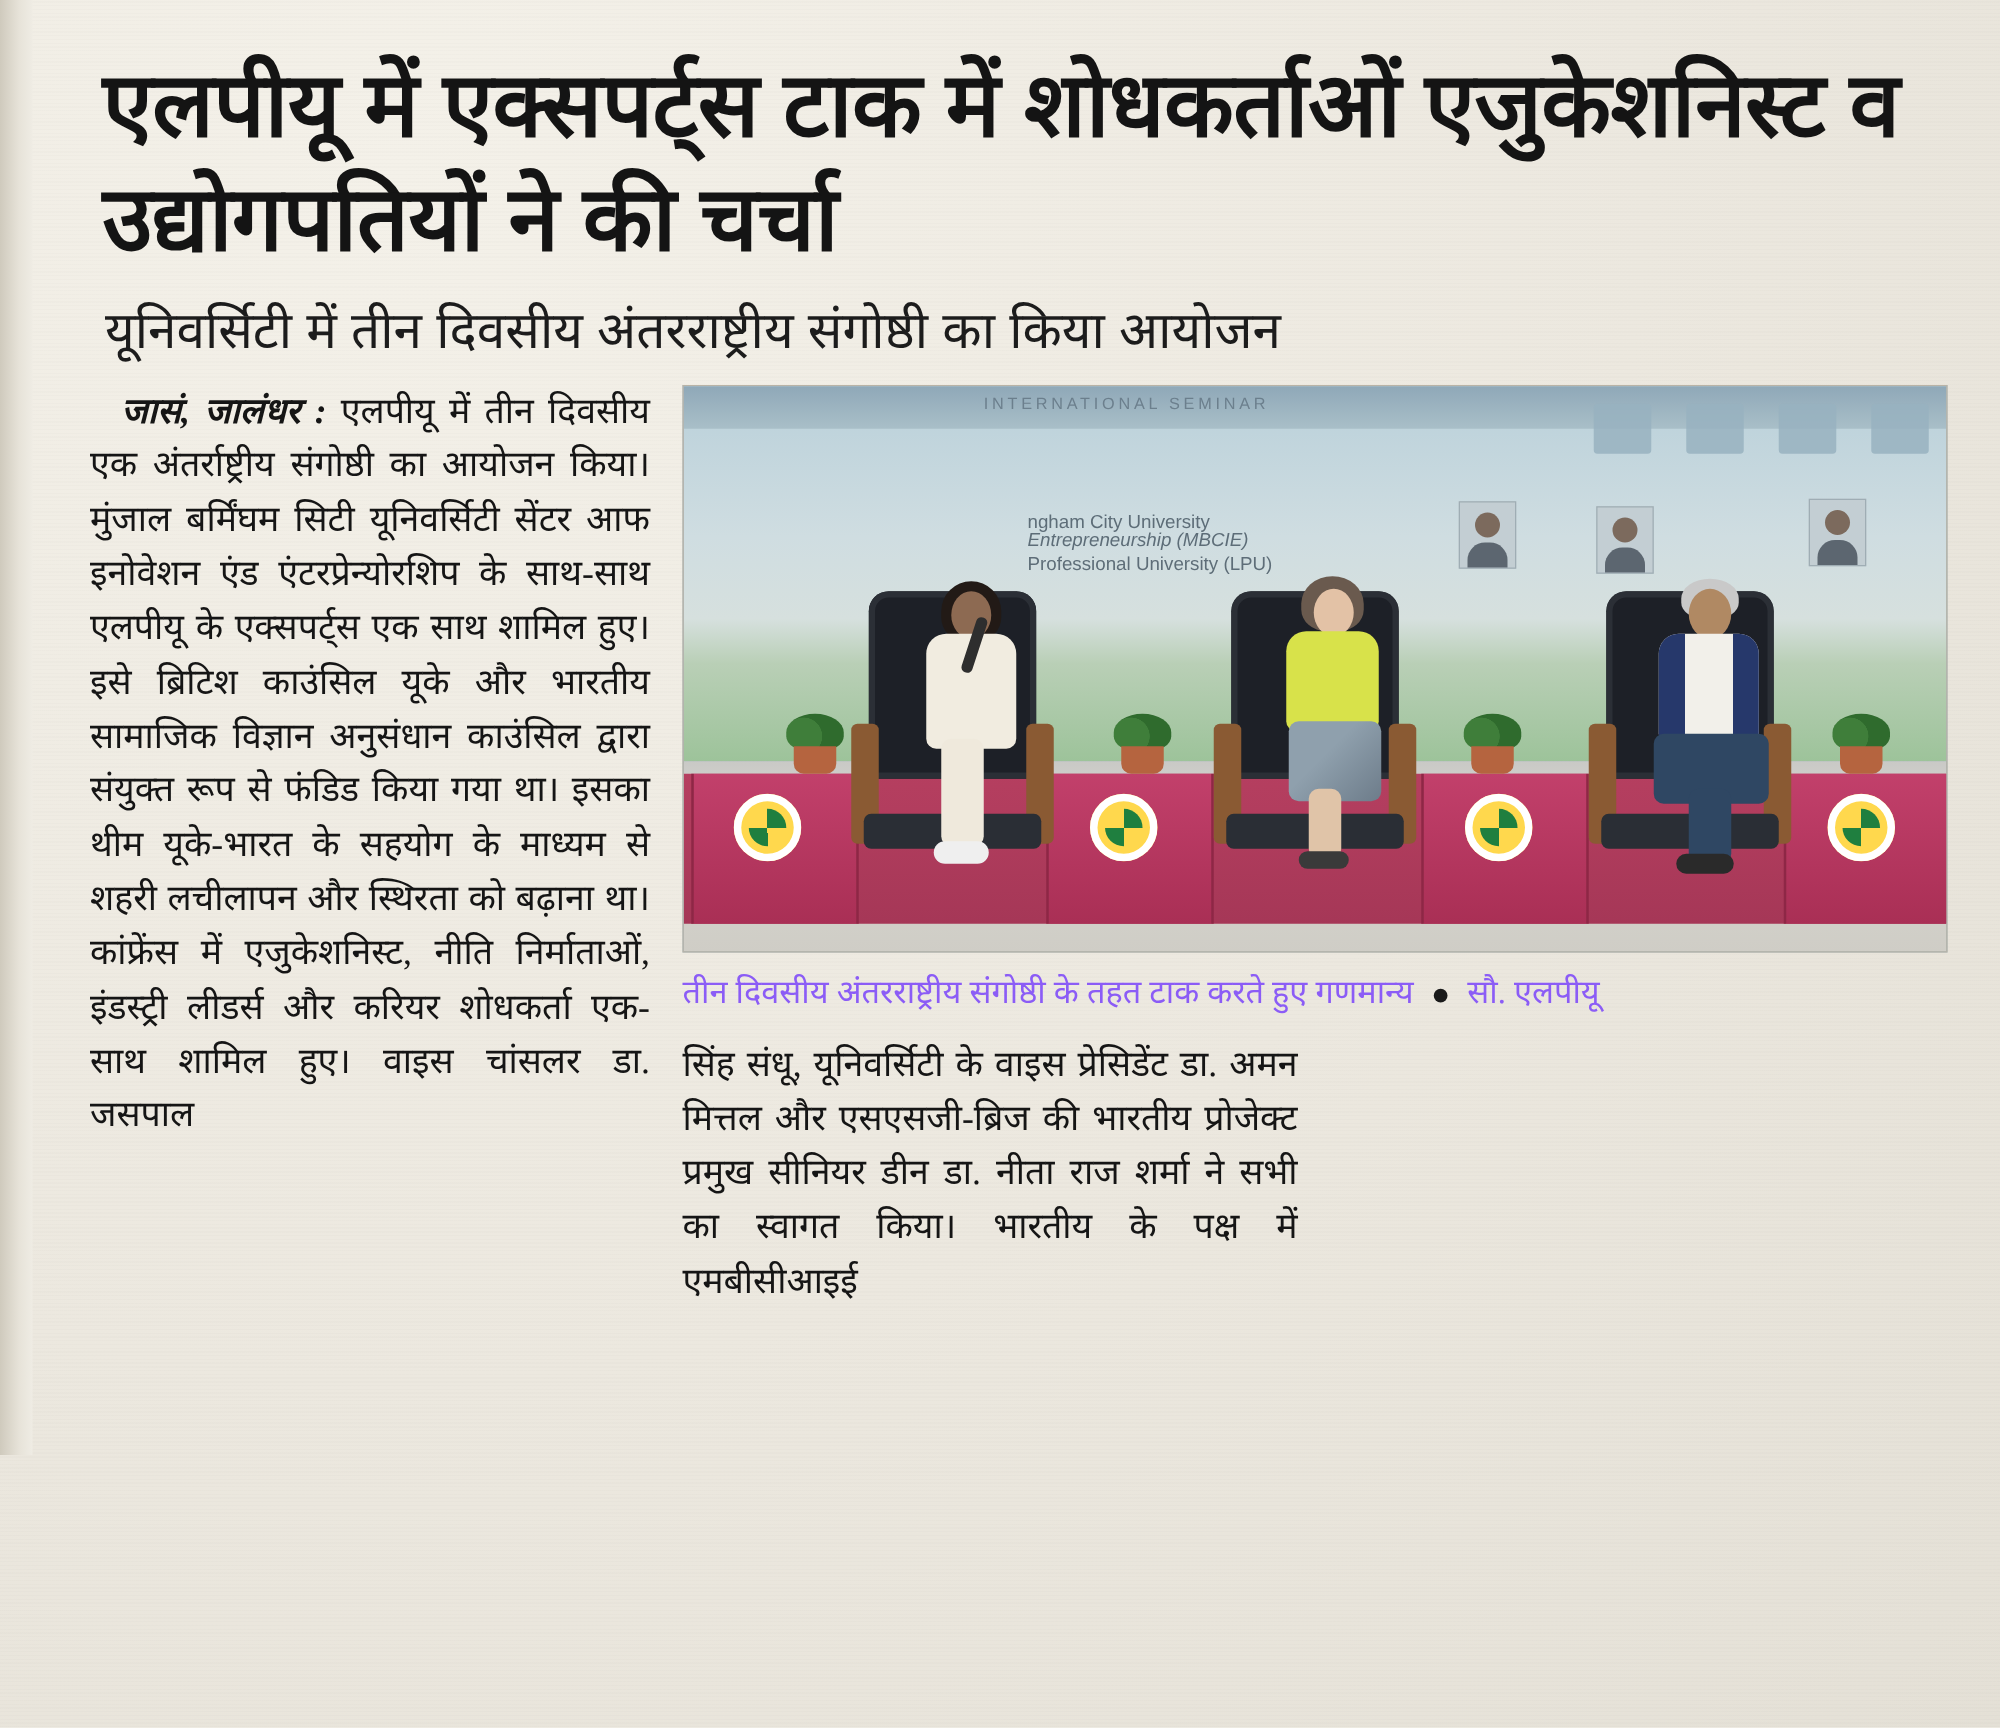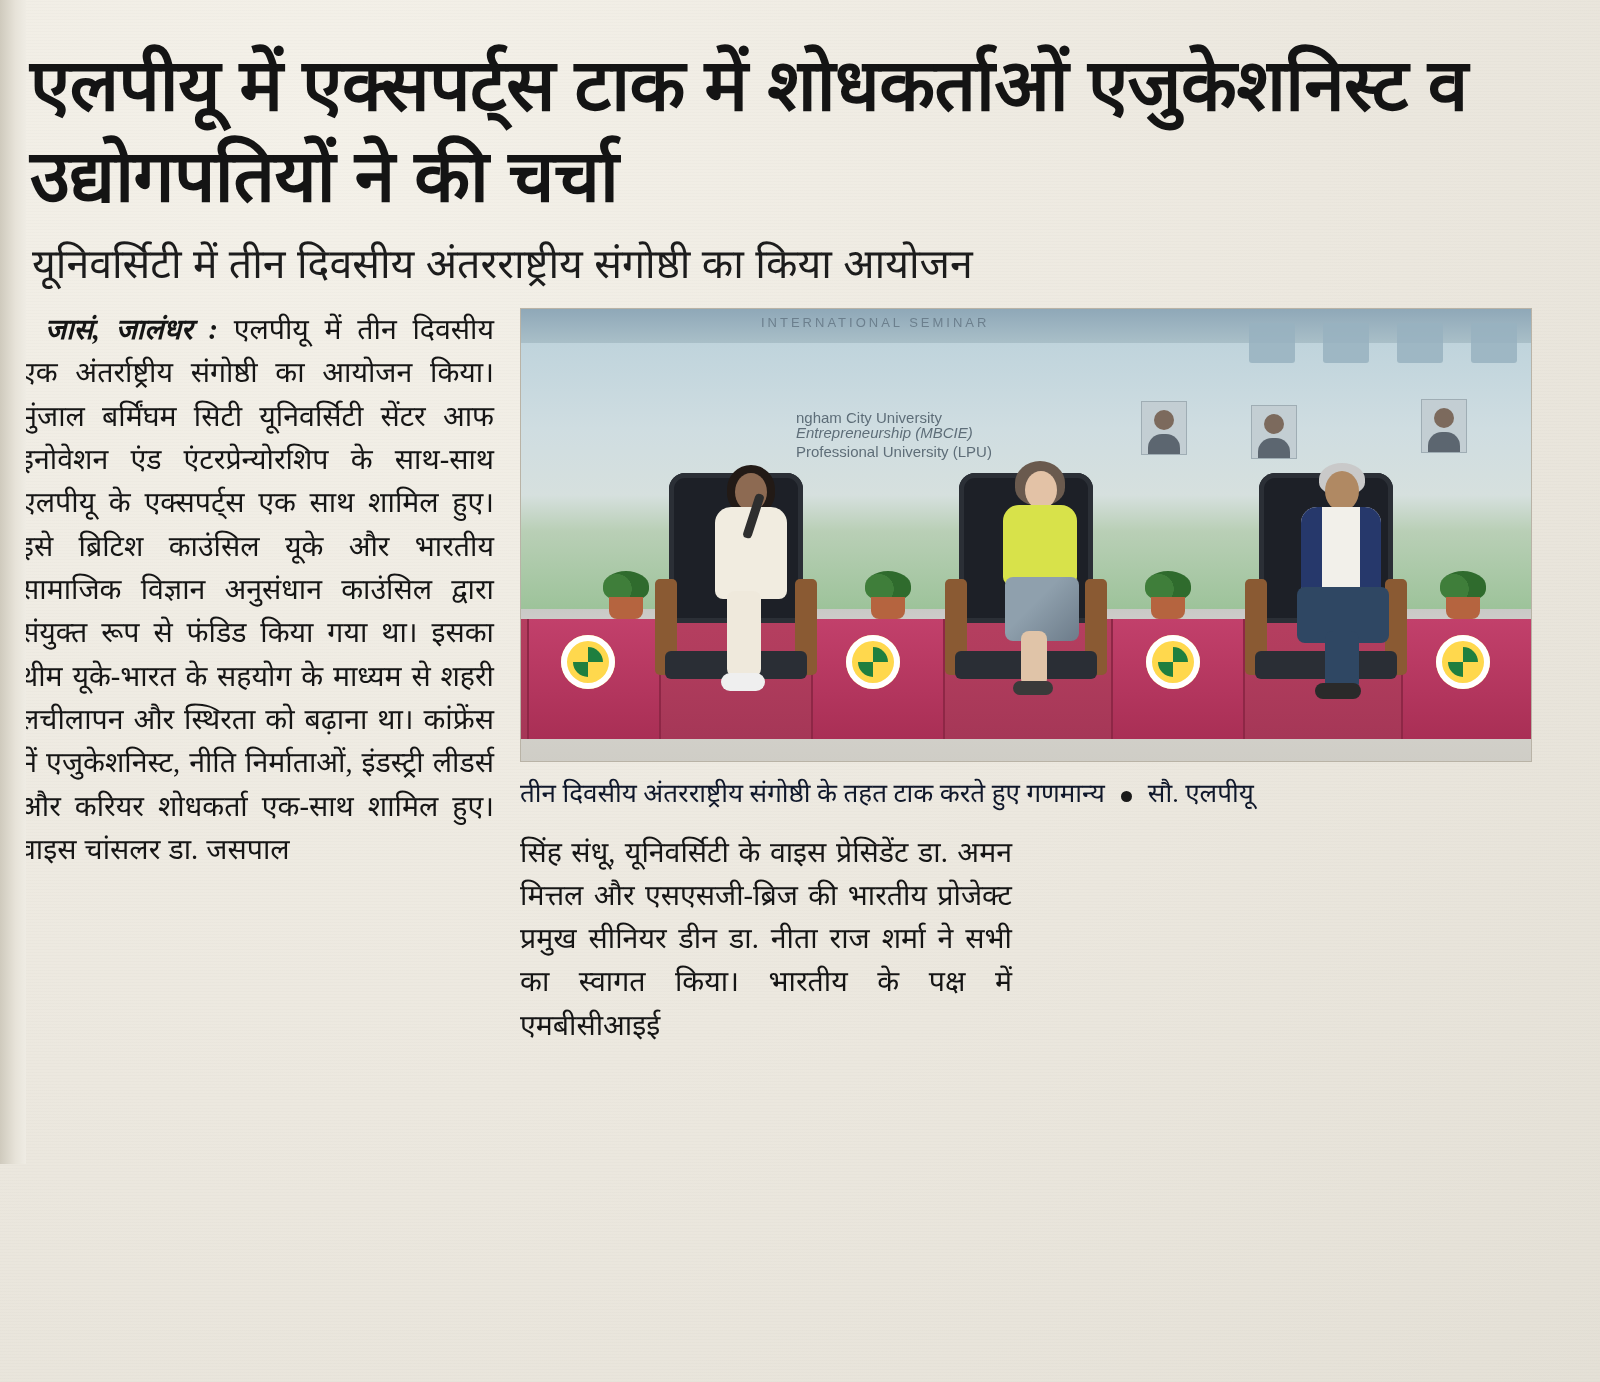--- a/index.html
+++ b/index.html
@@ -22,21 +22,21 @@
     background:
       repeating-linear-gradient(0deg, rgba(0,0,0,0.012) 0px, rgba(0,0,0,0.012) 1px, rgba(255,255,255,0) 1px, rgba(255,255,255,0) 3px),
       radial-gradient(ellipse at 20% 10%, #f4f1e9 0%, #ece8df 55%, #e4e0d6 100%);
     pointer-events: none;
   }
   .page {
     position: relative;
     width: 1600px;
     height: 1164px;
     box-sizing: border-box;
-    padding: 40px 44px 10px 20px;
+    padding: 40px 44px 10px 72px;
   }
   .left-edge {
     position: absolute;
     left: 0; top: 0; bottom: 0;
     width: 26px;
     background: linear-gradient(90deg, #cfcabd 0%, #e7e3d9 60%, #efece4 100%);
   }
   .headline {
     font-family: "Liberation Sans", sans-serif;
     font-weight: bold;
@@ -275,21 +275,21 @@
     position: absolute;
     bottom: 18px; left: 4px;
     width: 46px; height: 30px;
     background: radial-gradient(circle at 30% 60%, #3f7e3a 0 40%, #2f6b2d 41% 100%);
     border-radius: 50% 50% 40% 40%;
   }
   .caption {
     font-family: "Liberation Serif", serif;
     font-size: 26px;
     line-height: 1.4;
-    color: #0f172a;
+    color: #8b5cf6;
     margin: 14px 0 18px 0;
     display: flex;
     align-items: baseline;
     gap: 10px;
   }
   .caption .dot {
     display: inline-block;
     width: 11px; height: 11px;
     border-radius: 50%;
     background: #1a1a1a;

